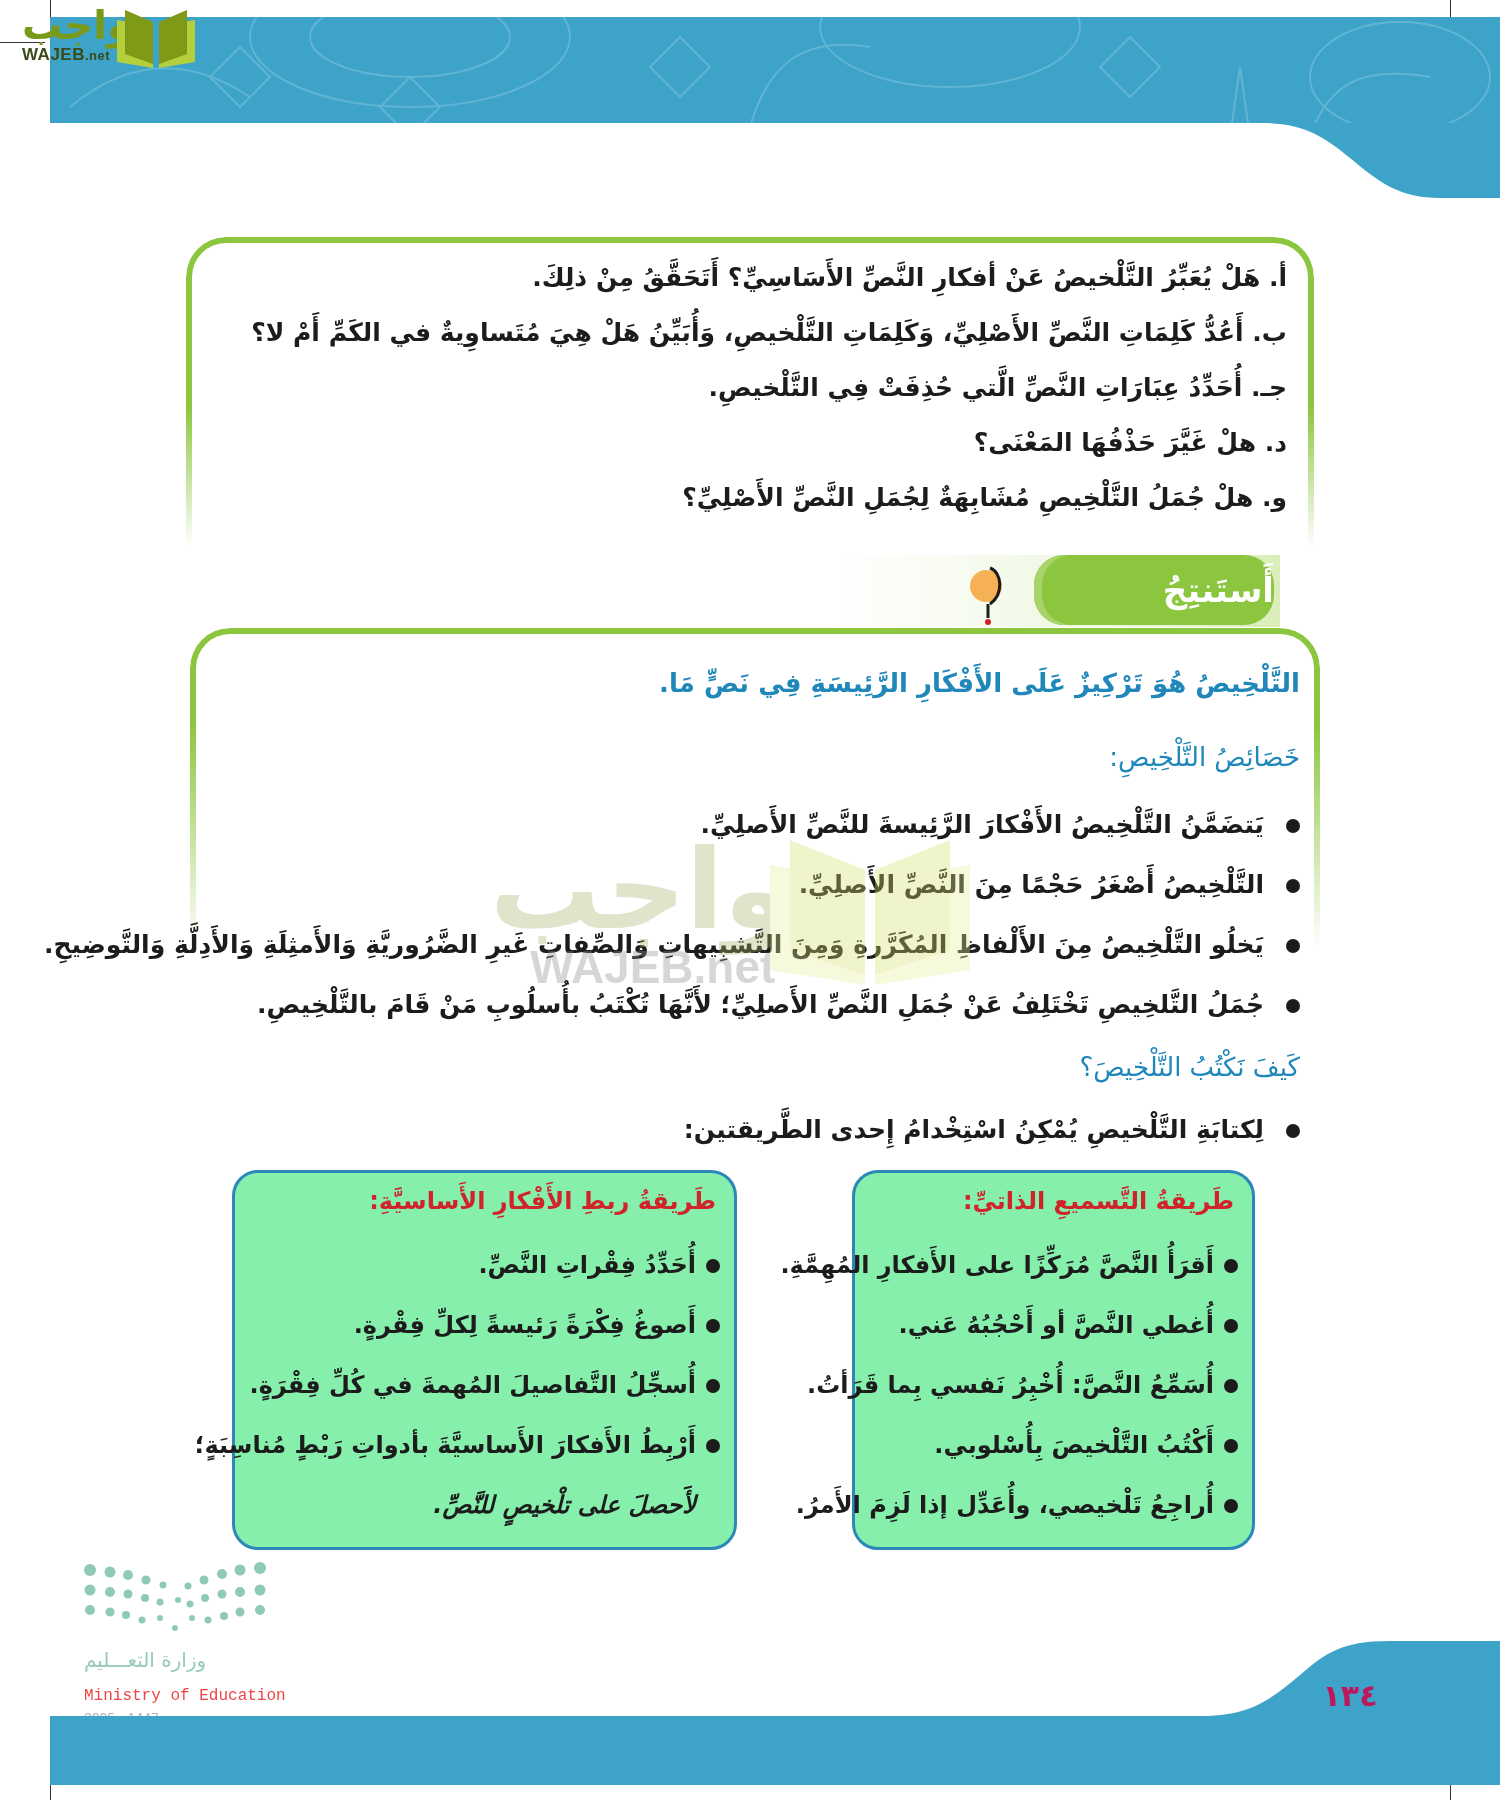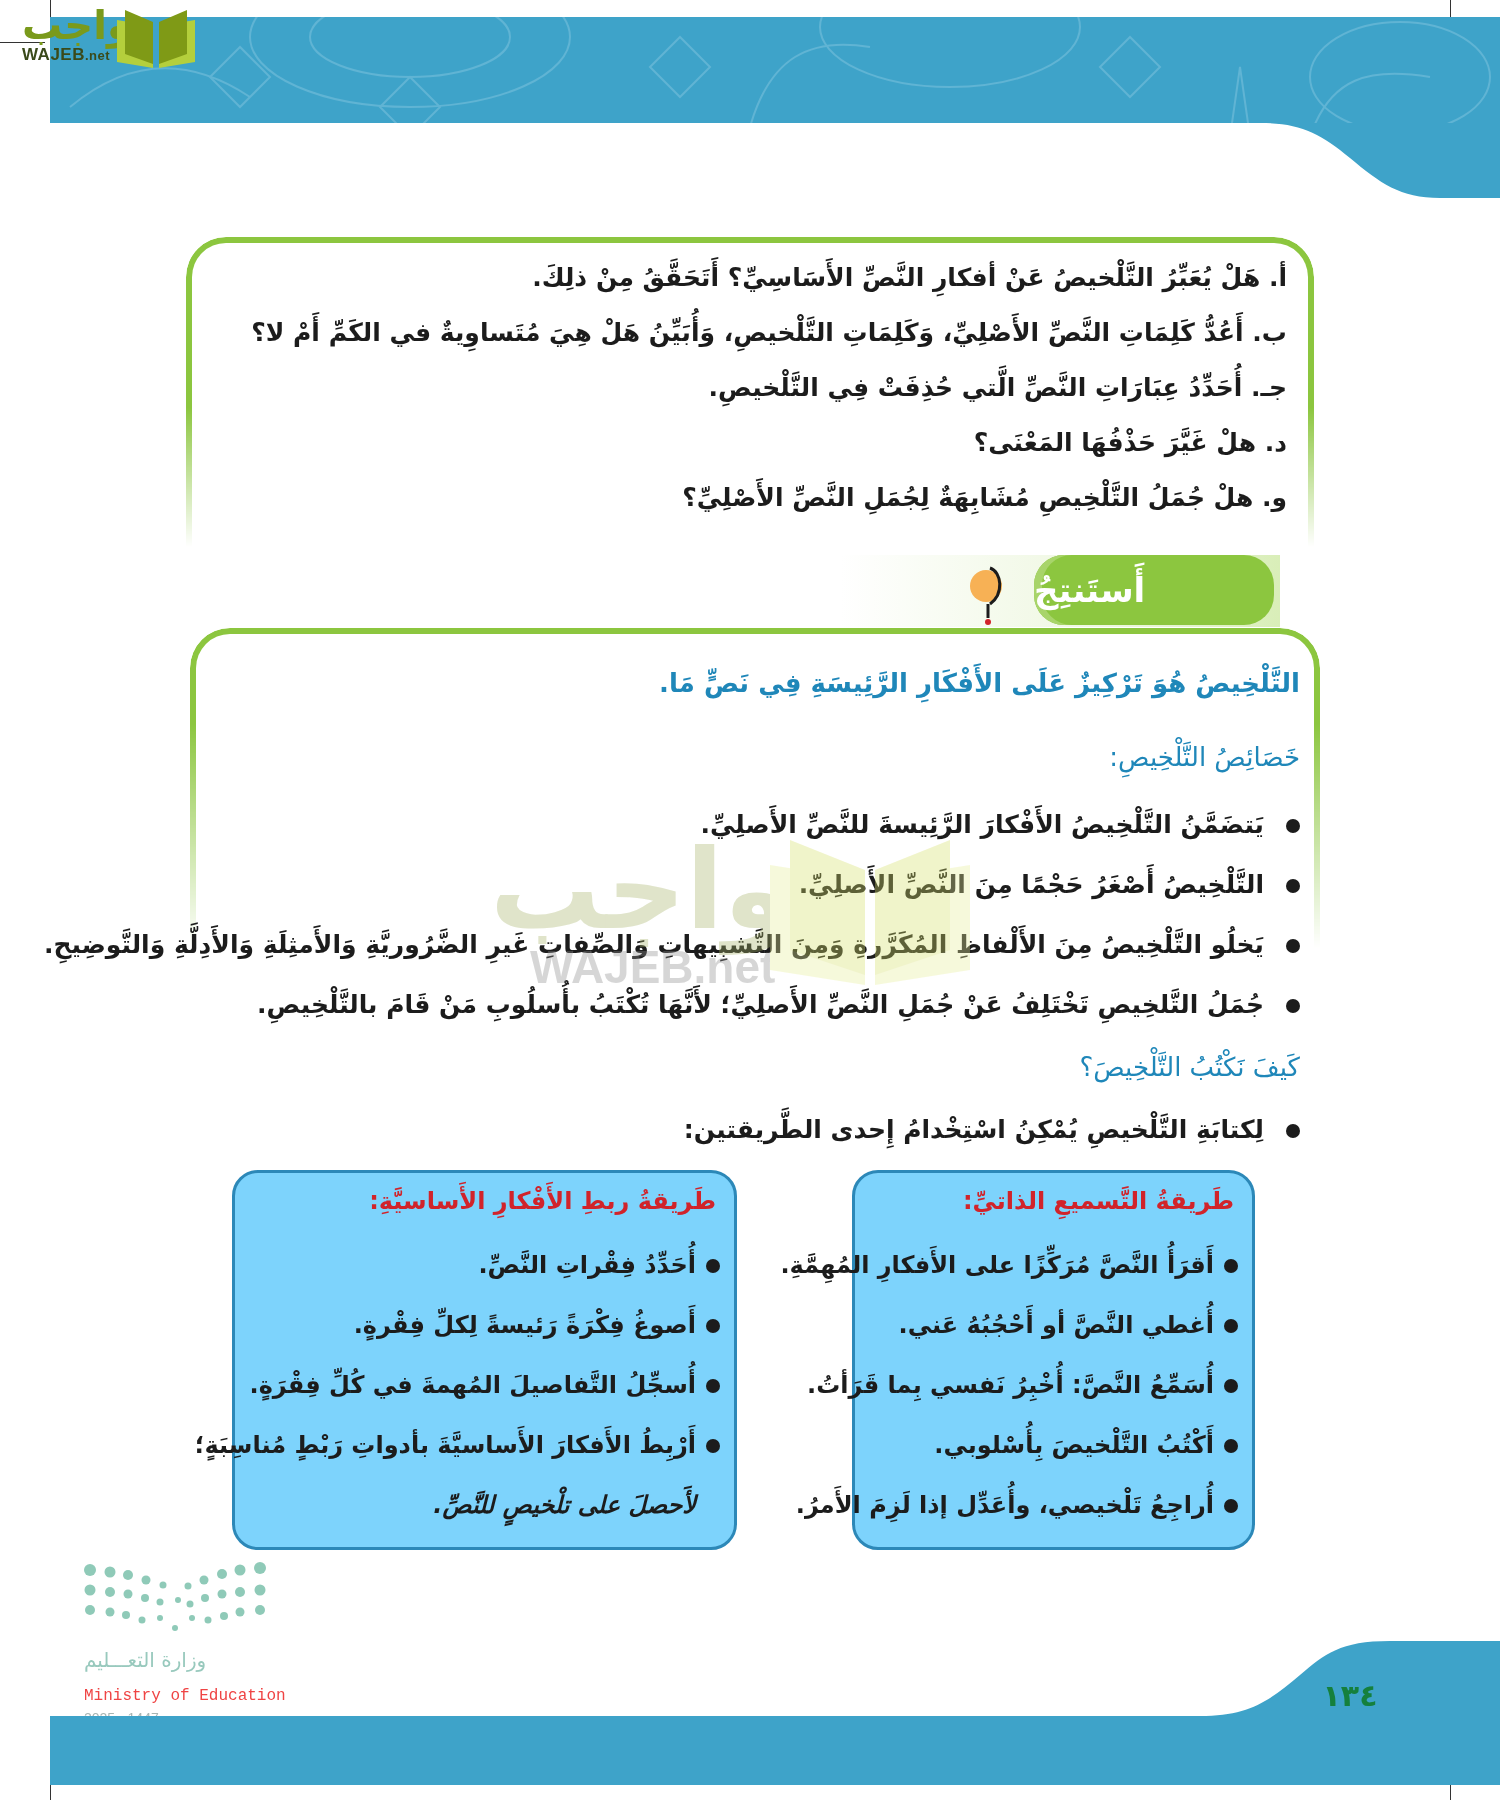--- a/index.html
+++ b/index.html
@@ -59,21 +59,21 @@
     position:absolute; left:840px; top:555px; width:440px; height:72px;
     background:linear-gradient(to left, #d9eeb8 0%, #eef7e0 40%, rgba(255,255,255,0) 100%);
   }
   .conclude-pill {
     position:absolute; left:1034px; top:555px; width:240px; height:70px;
     border-radius:30px; background:#8cc63f;
     box-shadow: inset 8px 0 0 #a8d46a;
   }
   .conclude-label {
     position:absolute; left:1034px; top:555px; width:240px; height:84px;
-    color:#ffffff; font-size:34px; font-weight:bold; text-align:left;
+    color:#ffffff; font-size:34px; font-weight:bold; text-align:right;
     line-height:70px; direction:rtl;
   }
   .bulb { position:absolute; left:968px; top:566px; }
 
   
   .c-card {
     position:absolute; left:190px; top:628px; width:1130px; height:320px;
     border:6px solid #8cc63f; border-bottom:none; border-radius:40px 40px 0 0;
     -webkit-mask-image:linear-gradient(to bottom, #000 0%, #000 30%, rgba(0,0,0,0) 100%);
     mask-image:linear-gradient(to bottom, #000 0%, #000 30%, rgba(0,0,0,0) 100%);
@@ -115,21 +115,21 @@
   }
   .wm-en {
     position:absolute; left:40px; top:110px; font-size:46px; font-weight:bold; color:#8d8d8d;
     font-family:"Liberation Sans", sans-serif;
   }
   .wm-book { position:absolute; left:280px; top:5px; }
 
   
   .method-box {
     position:absolute; top:1170px; height:380px;
-    border:3px solid #2c88b8; border-radius:26px; background:#7dd3fc;
+    border:3px solid #2c88b8; border-radius:26px; background:#86efac;
     box-sizing:border-box;
   }
   .method-title {
     position:absolute; right:18px; top:14px; font-size:24px; font-weight:bold;
     color:#d1232a; white-space:nowrap;
   }
   .method-list {
     position:absolute; right:14px; top:62px; margin:0; padding:0; list-style:none;
   }
   .method-list li {
@@ -154,21 +154,21 @@
   }
   .ministry-year {
     position:absolute; left:4px; top:150px; font-size:14px; color:#a8b5b3;
     font-family:"Liberation Sans", sans-serif; white-space:nowrap;
   }
 
   
   .bottom-band { position:absolute; left:50px; top:1640px; width:1450px; height:145px; }
   .page-number {
     position:absolute; left:1300px; top:1678px; width:100px; text-align:center;
-    color:#15803d; font-size:30px; font-weight:bold;
+    color:#be185d; font-size:30px; font-weight:bold;
   }
 </style>
 </head>
 <body>
 
 <div class="crop" style="left:50px;top:0;width:1px;height:40px;"></div>
 <div class="crop" style="left:0;top:42px;width:45px;height:1px;"></div>
 <div class="crop" style="left:1450px;top:0;width:1px;height:35px;"></div>
 <div class="crop" style="left:1465px;top:49px;width:35px;height:1px;"></div>
 <div class="crop" style="left:1450px;top:1765px;width:1px;height:35px;"></div>

